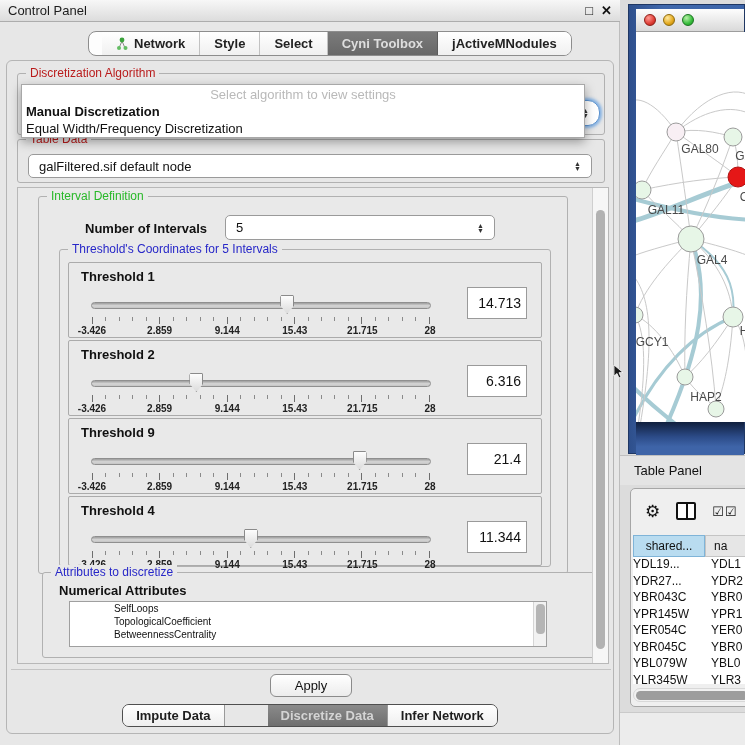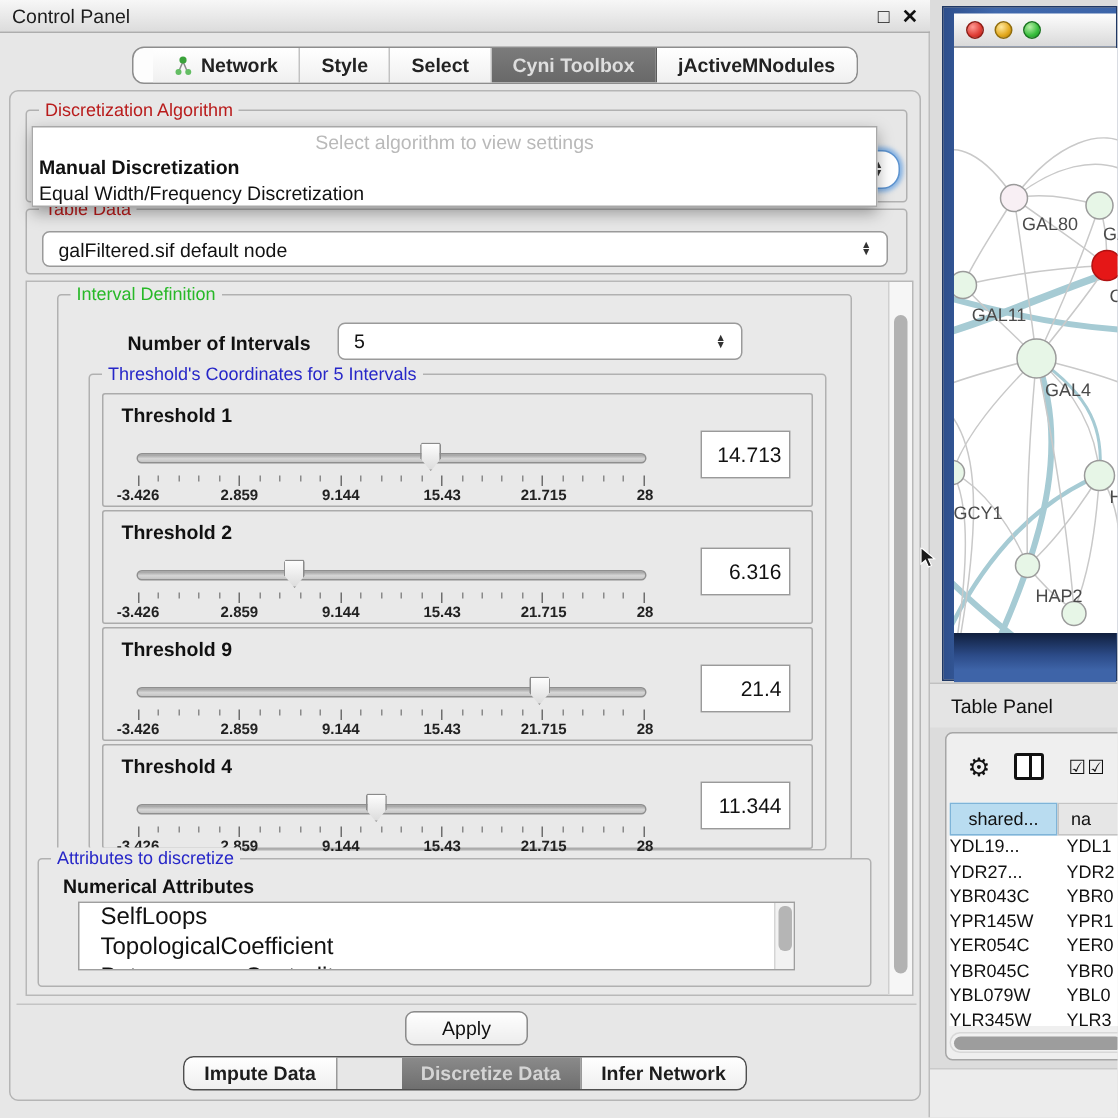--- a/index.html
+++ b/index.html
@@ -60,24 +60,24 @@
   .slider { position:absolute; left:22px; top:30px; width:340px; height:42px; }
   .track { position:absolute; left:0; right:0; top:9px; height:7px; border-radius:4px; background:linear-gradient(#9d9d9d,#d6d6d6 55%,#c4c4c4); border:1px solid #8f8f8f; }
   .thumb-sl { position:absolute; top:2px; width:14px; height:19px; background:linear-gradient(#fdfdfd,#dcdcdc); border:1px solid #8a8a8a; clip-path:polygon(8% 0,92% 0,100% 10%,100% 55%,50% 100%,0 55%,0 10%); transform:translateX(-50%); }
   .ticks { position:absolute; left:1px; right:1px; top:24px; height:8px; display:flex; justify-content:space-between; align-items:flex-start; }
   .ticks i { width:1px; height:4px; background:#8a8a8a; }
   .ticks i.maj { height:7px; background:#6e6e6e; }
   .tick-labels { position:absolute; left:1px; right:1px; top:32px; height:11px; }
   .tick-labels span { position:absolute; transform:translateX(-50%); font-size:10px; font-weight:bold; color:#222; white-space:nowrap; }
   .th-value { position:absolute; right:14px; top:24px; width:60px; height:32px; background:#fff; border:1px solid #9a9a9a; font-size:14px; color:#111; text-align:right; line-height:30px; padding-right:5px; }
 
-  #attr-group { left:7px; top:384px; width:556px; height:86px; background:#e9e9e9; }
+  #attr-group { left:24px; top:384px; width:556px; height:86px; background:#e9e9e9; }
   #attr-label { left:16px; top:10px; font-size:13px; font-weight:bold; color:#111; }
   #attr-list { left:26px; top:28px; width:478px; height:46px; background:#fff; border:1px solid #9f9f9f; overflow:hidden; }
-  .attr-item { font-size:16px; color:#111; padding:1px 0 1px 14px; white-space:nowrap; }
+  .attr-item { font-size:10px; color:#111; padding:1px 0 1px 14px; white-space:nowrap;margin-left:30px; }
   #attr-scroll { position:absolute; right:0; top:0; bottom:0; width:13px; background:#f2f2f2; border-left:1px solid #d5d5d5; }
   #attr-scroll .thumb { position:absolute; left:2px; top:2px; width:9px; height:30px; background:#b5b5b5; border-radius:4px; }
 
   #apply-row { left:4px; top:608px; width:600px; height:32px; border-top:1px solid #c4c4c4; background:#e7e7e7; display:flex; justify-content:center; align-items:center; }
   #apply-btn { font-family:"Liberation Sans",sans-serif; font-size:13px; color:#111; background:linear-gradient(#ffffff,#ececec); border:1px solid #8b8b8b; border-radius:6px; padding:3px 24px; }
 
   #bottom-tabs { left:0; right:0; top:643px; display:flex; justify-content:center; }
   #bottom-tabs .wrap { display:flex; border:1px solid #4f4f4f; border-radius:7px; overflow:hidden; }
   .btab { padding:3px 13px; font-size:13px; font-weight:bold; color:#1d1d1d; background:linear-gradient(#ffffff,#efefef); border-right:1px solid #9a9a9a; }
   .btab:last-child { border-right:none; }

